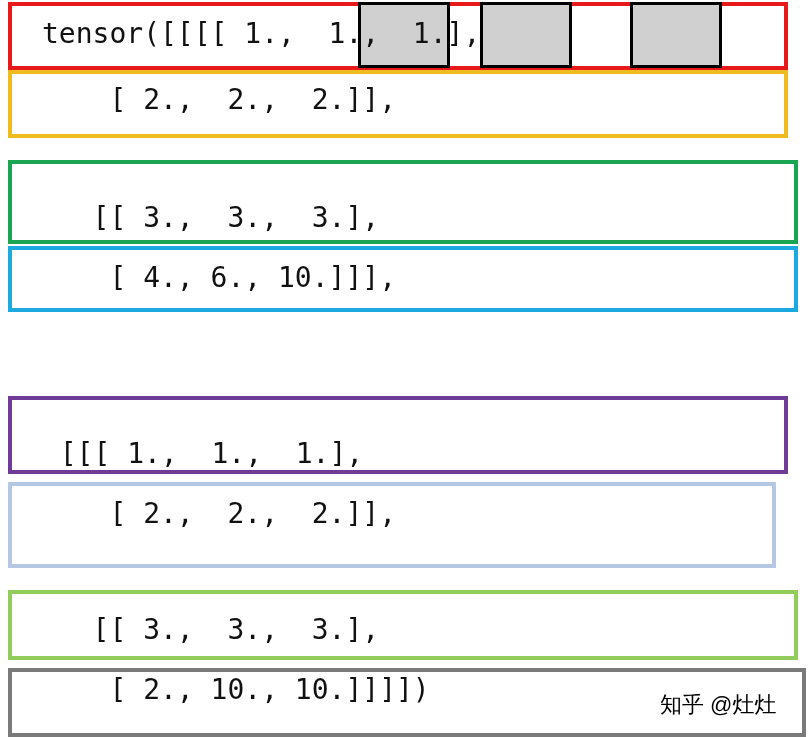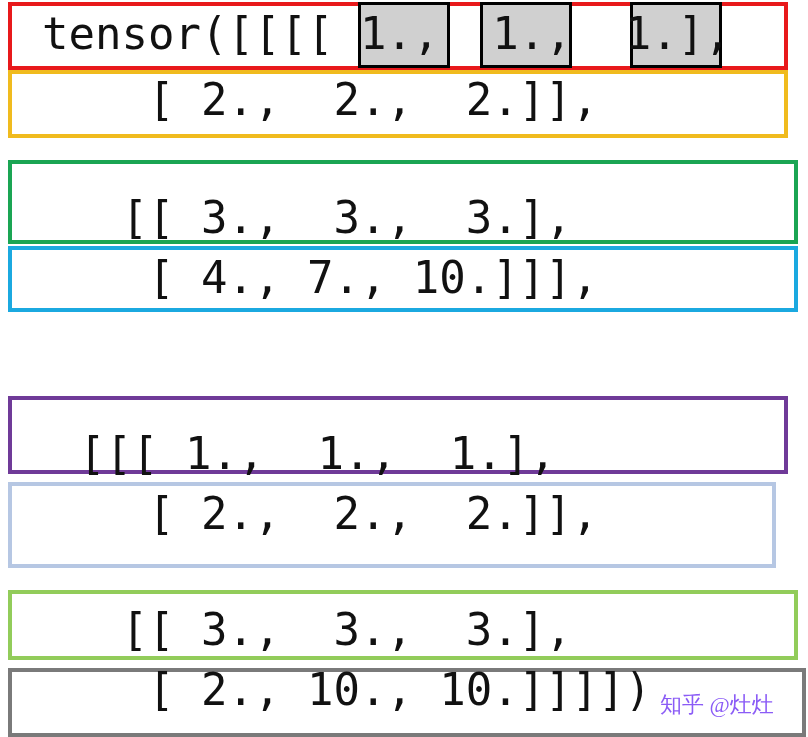--- a/index.html
+++ b/index.html
@@ -1,21 +1,21 @@
 <!DOCTYPE html>
 <html><head>
 <meta charset="utf-8">
 <style>
   html, body { margin:0; padding:0; background:#ffffff; }
   body { width:808px; height:737px; position:relative; overflow:hidden;
          font-family:"DejaVu Sans Mono", monospace; color:#111; }
   .box { position:absolute; box-sizing:border-box; border-style:solid; border-width:4px; }
-  .line { position:absolute; font-size:44px; white-space:pre; line-height:1; }
+  .line { position:absolute; font-size:28px; white-space:pre; line-height:1;margin-top:8px; }
   .cell { position:absolute; box-sizing:border-box; border:3px solid #000; background:#d0d0d0; }
-  .wm { position:absolute; font-family:Liberation Serif, serif; font-size:22px; color:#8b5cf6; }
+  .wm { position:absolute; font-family:Liberation Sans, sans-serif; font-size:22px; color:#000000; }
 </style>
 </head>
 <body>
 
 <div id="boxes">
     <div class="box" style="left: 8px; top: 2px; width: 780px; height: 68px; border-color: rgb(232, 25, 27);"></div>
     <div class="box" style="left: 8px; top: 70px; width: 780px; height: 68px; border-color: rgb(240, 187, 30);"></div>
     <div class="box" style="left: 8px; top: 160px; width: 790px; height: 84px; border-color: rgb(26, 165, 83);"></div>
     <div class="box" style="left: 8px; top: 246px; width: 790px; height: 66px; border-color: rgb(27, 169, 224);"></div>
     <div class="box" style="left: 8px; top: 396px; width: 780px; height: 78px; border-color: rgb(111, 58, 152);"></div>
@@ -25,19 +25,19 @@
   </div>
 <div id="cells">
     <div class="cell" style="left: 358px; top: 2px; width: 92px; height: 66px;"></div>
     <div class="cell" style="left: 480px; top: 2px; width: 92px; height: 66px;"></div>
     <div class="cell" style="left: 630px; top: 2px; width: 92px; height: 66px;"></div>
   </div>
 <div id="lines">
     <div class="line" style="left: 42px; top: 12px;">tensor([[[[ 1.,  1.,  1.],</div>
     <div class="line" style="left: 42px; top: 78px;">    [ 2.,  2.,  2.]],</div>
     <div class="line" style="left: 42px; top: 196px;">   [[ 3.,  3.,  3.],</div>
-    <div class="line" style="left: 42px; top: 256px;">    [ 4., 7., 10.]]],</div>
+    <div class="line" style="left: 42px; top: 256px;">    [ 4., 6., 10.]]],</div>
     <div class="line" style="left: 26px; top: 432px;">  [[[ 1.,  1.,  1.],</div>
     <div class="line" style="left: 42px; top: 492px;">    [ 2.,  2.,  2.]],</div>
     <div class="line" style="left: 42px; top: 608px;">   [[ 3.,  3.,  3.],</div>
     <div class="line" style="left: 42px; top: 668px;">    [ 2., 10., 10.]]]])</div>
   </div>
 <div class="wm" style="left:660px; top:690px;">知乎 @灶灶</div>
 
 </body></html>

